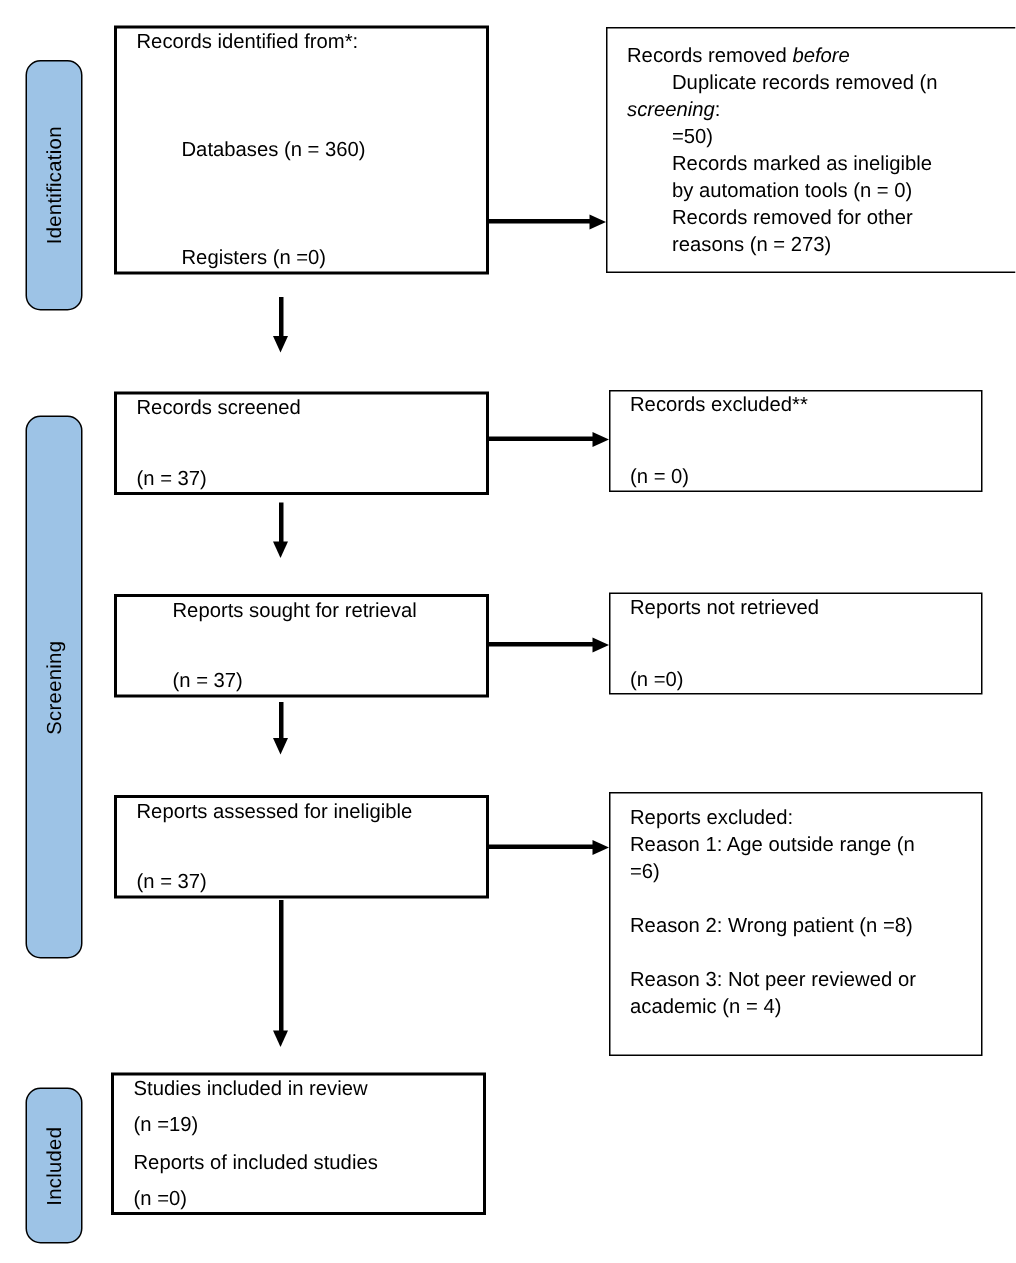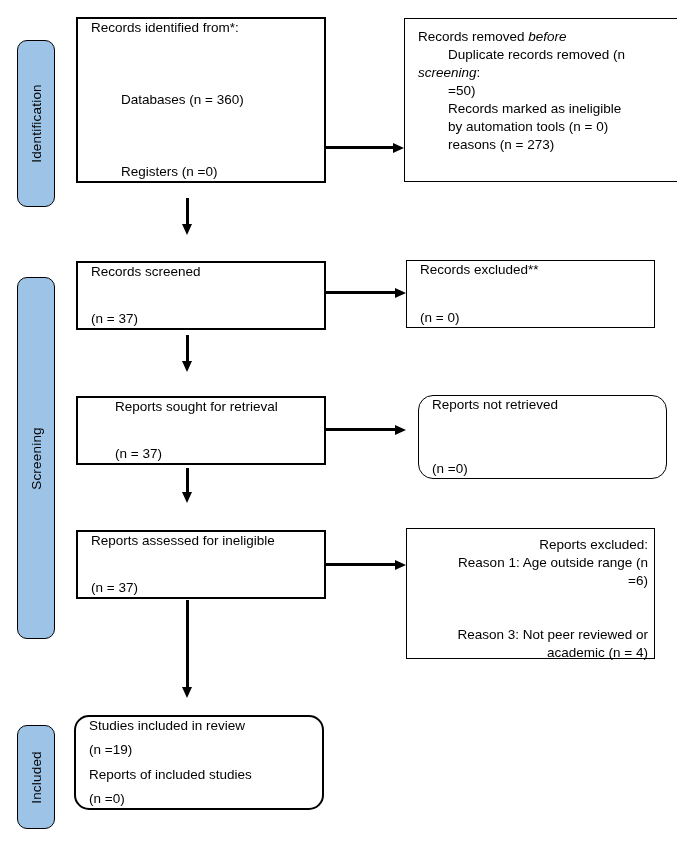--- a/index.html
+++ b/index.html
@@ -95,52 +95,54 @@
   <div class="fbox" style="left:76px; top:396px; width:250px; height:69px;padding-left:37px;">
       <div class="line"><span>Reports sought for retrieval</span></div>
       <div class="line"><span>(n = 37)</span></div>
     </div>
 
   <div class="fbox" style="left:76px; top:530px; width:250px; height:69px;">
       <div class="line"><span>Reports assessed for ineligible</span></div>
       <div class="line"><span>(n = 37)</span></div>
     </div>
 
-  <div class="fbox" style="left:74px; top:715px; width:250px; height:95px;border-radius:15px;">
+  <div class="fbox" style="left:74px; top:715px; width:250px; height:95px;">
       <div class="line"><span>Studies included in review</span></div>
       <div class="line"><span>(n =19)</span></div>
       <div class="line"><span>Reports of included studies</span></div>
       <div class="line"><span>(n =0)</span></div>
     </div>
 
   <div class="fbox thin top pt9" style="left:404px; top:18px; width:276px; height:164px;">
       <div class="line"><span>Records removed </span><span class="italic">before</span></div>
       <div class="line indent"><span>Duplicate records removed (n</span></div>
       <div class="line"><span class="italic">screening</span><span>:</span></div>
       <div class="line indent"><span>=50)</span></div>
       <div class="line indent"><span>Records marked as ineligible</span></div>
       <div class="line indent"><span>by automation tools (n = 0)</span></div>
+      <div class="line indent"><span>Records removed for other</span></div>
       <div class="line indent"><span>reasons (n = 273)</span></div>
     </div>
 
   <div class="fbox thin" style="left:406px; top:260px; width:249px; height:68px;gap:28px;">
       <div class="line"><span>Records excluded**</span></div>
       <div class="line"><span>(n = 0)</span></div>
     </div>
 
-  <div class="fbox thin" style="left:418px; top:395px; width:249px; height:84px;border-radius:15px;">
+  <div class="fbox thin" style="left:406px; top:395px; width:249px; height:68px;">
       <div class="line"><span>Reports not retrieved</span></div>
       <div class="line"><span>(n =0)</span></div>
     </div>
 
-  <div class="fbox thin top pt7" style="left:406px; top:528px; width:249px; height:131px;text-align:right;">
+  <div class="fbox thin top pt7" style="left:406px; top:528px; width:249px; height:176px;">
       <div class="line"><span>Reports excluded:</span></div>
       <div class="line"><span>Reason 1: Age outside range (n</span></div>
       <div class="line"><span>=6)</span></div>
       <div class="line"></div>
+      <div class="line"><span>Reason 2: Wrong patient (n =8)</span></div>
       <div class="line"></div>
       <div class="line"><span>Reason 3: Not peer reviewed or</span></div>
       <div class="line"><span>academic (n = 4)</span></div>
     </div>
 
   <div>
     <div class="hshaft" style="left:326px; top:146px; width:68px;"></div>
     <div class="head-right" style="left:393px; top:142.5px;"></div>
   </div>
   <div>

